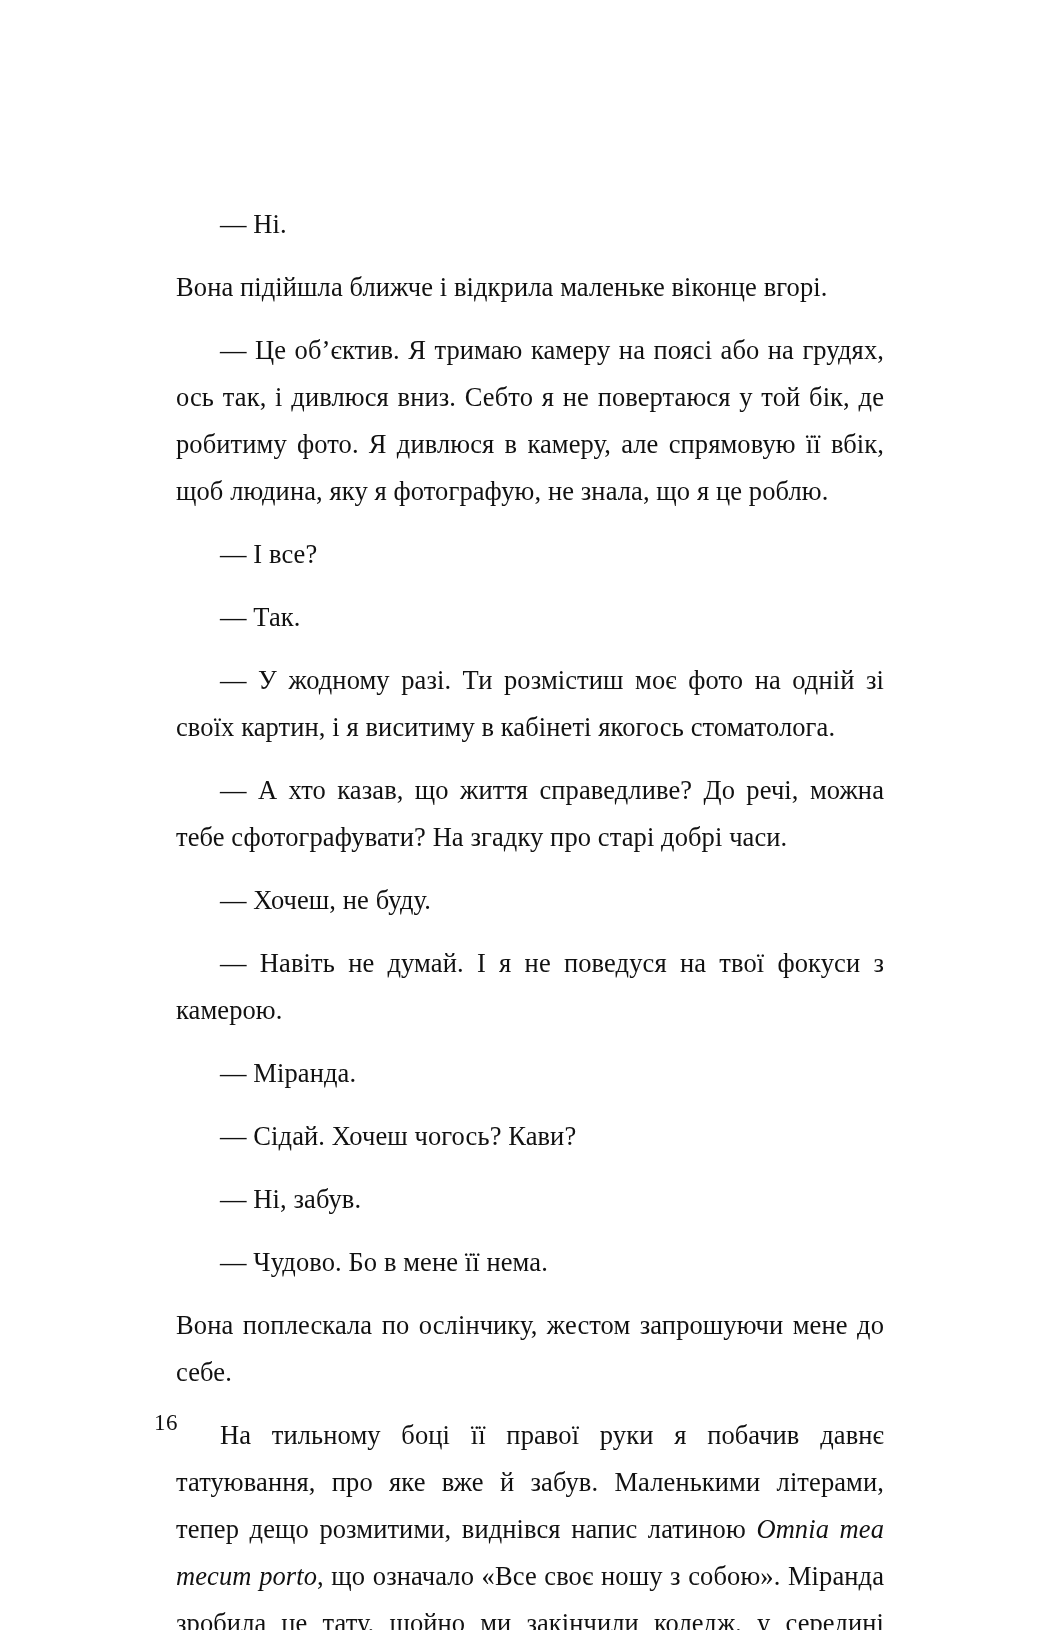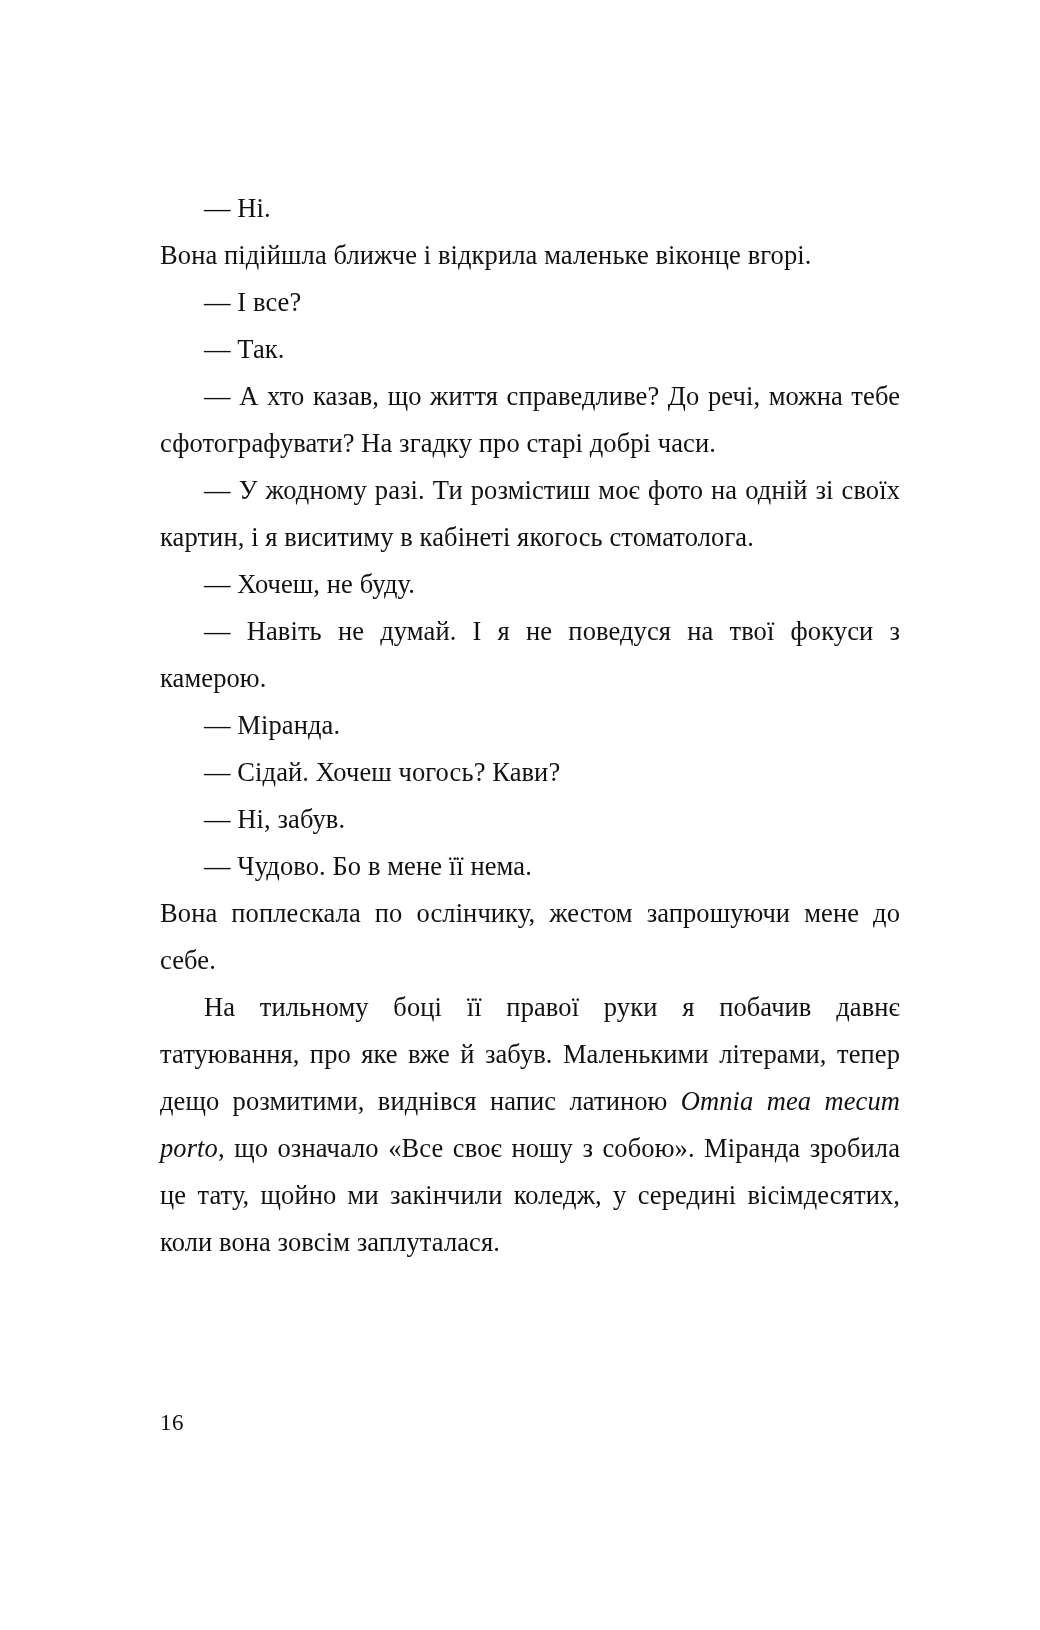--- a/index.html
+++ b/index.html
@@ -22,54 +22,55 @@
     padding: 185px 140px 0 160px;
   }
   .body-text {
     font-size: 26.5px;
     line-height: 47px;
     text-align: justify;
     text-justify: inter-word;
     letter-spacing: 0.1px;
   }
   .body-text p {
-    margin: 0;
+    margin: 16px;
     text-indent: 44px;
   }
   .body-text p.noindent {
     text-indent: 0;
   }
   .body-text p.dialogue {
     text-indent: 44px;
   }
   em {
     font-style: italic;
   }
   .folio {
     position: absolute;
-    left: 160px;
+    left: 154px;
     bottom: 196px;
     font-size: 23px;
     line-height: 1;
     letter-spacing: 0.4px;
     color: #111111;
   }
 </style>
 </head>
 <body>
 
 <div class="page">
 
   <div class="body-text">
     <p class="dialogue">— Ні.</p>
     <p class="noindent">Вона підійшла ближче і відкрила маленьке віконце вгорі.</p>
+    <p class="dialogue">— Це об’єктив. Я тримаю камеру на поясі або на грудях, ось так, і дивлюся вниз. Себто я не повертаюся у той бік, де робитиму фото. Я дивлюся в камеру, але спрямовую її вбік, щоб людина, яку я фотографую, не знала, що я це роблю.</p>
     <p class="dialogue">— І все?</p>
     <p class="dialogue">— Так.</p>
+    <p class="dialogue">— У жодному разі. Ти розмістиш моє фото на одній зі своїх картин, і я виситиму в кабінеті якогось стоматолога.</p>
     <p class="dialogue">— А хто казав, що життя справедливе? До речі, можна тебе сфотографувати? На згадку про старі добрі часи.</p>
-    <p class="dialogue">— У жодному разі. Ти розмістиш моє фото на одній зі своїх картин, і я виситиму в кабінеті якогось стоматолога.</p>
     <p class="dialogue">— Хочеш, не буду.</p>
     <p class="dialogue">— Навіть не думай. І я не поведуся на твої фокуси з камерою.</p>
     <p class="dialogue">— Міранда.</p>
     <p class="dialogue">— Сідай. Хочеш чогось? Кави?</p>
     <p class="dialogue">— Ні, забув.</p>
     <p class="dialogue">— Чудово. Бо в мене її нема.</p>
     <p class="noindent">Вона поплескала по ослінчику, жестом запрошуючи мене до себе.</p>
     <p class="dialogue"><span>На тильному боці її правої руки я побачив давнє татуювання, про яке вже й забув. Маленькими літерами, тепер дещо розмитими, виднівся напис латиною </span><em>Omnia mea mecum porto</em><span>, що означало «Все своє ношу з собою». Міранда зробила це тату, щойно ми закінчили коледж, у середині вісімдесятих, коли вона зовсім заплуталася.</span></p>
   </div>
 

